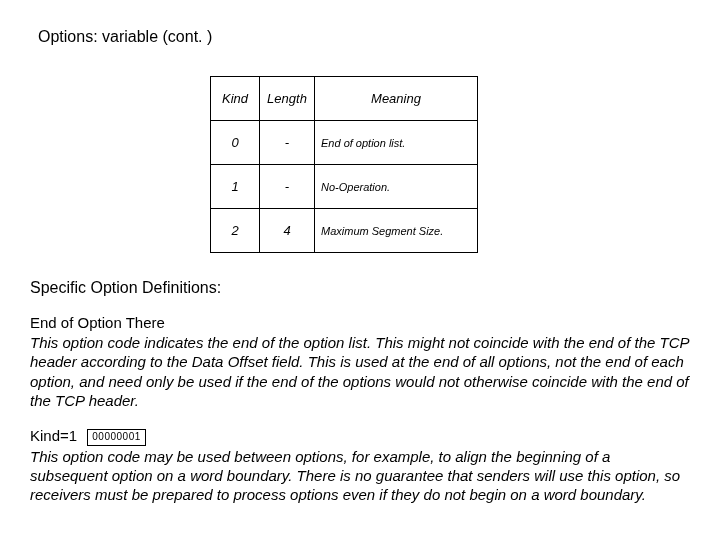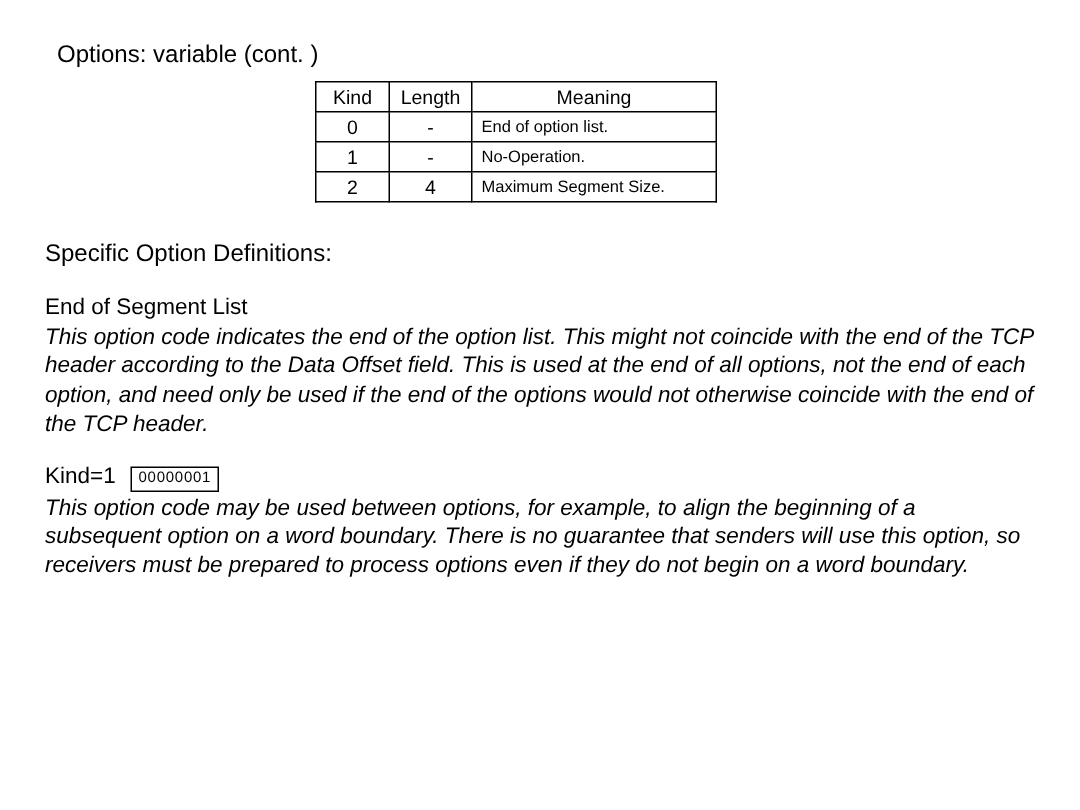--- a/index.html
+++ b/index.html
@@ -7,33 +7,34 @@
     font-size: 15px;
     color: #000;
     background: #fff;
     margin: 0;
     padding: 28px 30px;
     width: 720px;
     box-sizing: border-box;
   }
   .title {
     font-size: 16px;
-    margin-bottom: 8px;
+    margin-bottom: 30px;
     margin-left: 8px;
   }
   table.opts {
     border-collapse: collapse;
     margin-left: 180px;
     margin-bottom: 26px;
   }
   table.opts th, table.opts td {
     border: 1.5px solid #000;
     font-size: 12px;
-    padding: 2px 6px;
+    padding: 14px 6px;
     text-align: left;
+    font-style: italic;
   }
   table.opts th {
     font-weight: normal;
     text-align: center;
     font-size: 13px;
   }
   table.opts th:nth-child(1) { width: 36px; }
   table.opts th:nth-child(2) { width: 42px; margin-left: 34px; }
   table.opts th:nth-child(3) { width: 150px; }
   table.opts td.c { text-align: center; font-size: 13px; }
@@ -95,21 +96,21 @@
     <td class="c">2</td>
     <td class="c">4</td>
     <td class="m">Maximum Segment Size.</td>
   </tr>
 </tbody>
   </table>
 
 <div class="subhead">Specific Option Definitions:</div>
 
 <div class="opt-block">
-  <span class="opt-name">End of Segment List</span>
+  <span class="opt-name">End of Option There</span>
   <span class="desc">This option code indicates the end of the option list. This might not coincide with the end of the TCP header according to the Data Offset field. This is used at the end of all options, not the end of each option, and need only be used if the end of the options would not otherwise coincide with the end of the TCP header.</span>
 </div>
 
 <div class="opt-block">
   <span class="kind-line">
     <span>Kind=1</span>
     <span class="bitbox">00000001</span>
   </span>
   <span class="desc">This option code may be used between options, for example, to align the beginning of a subsequent option on a word boundary. There is no guarantee that senders will use this option, so receivers must be prepared to process options even if they do not begin on a word boundary.</span>
 </div>

